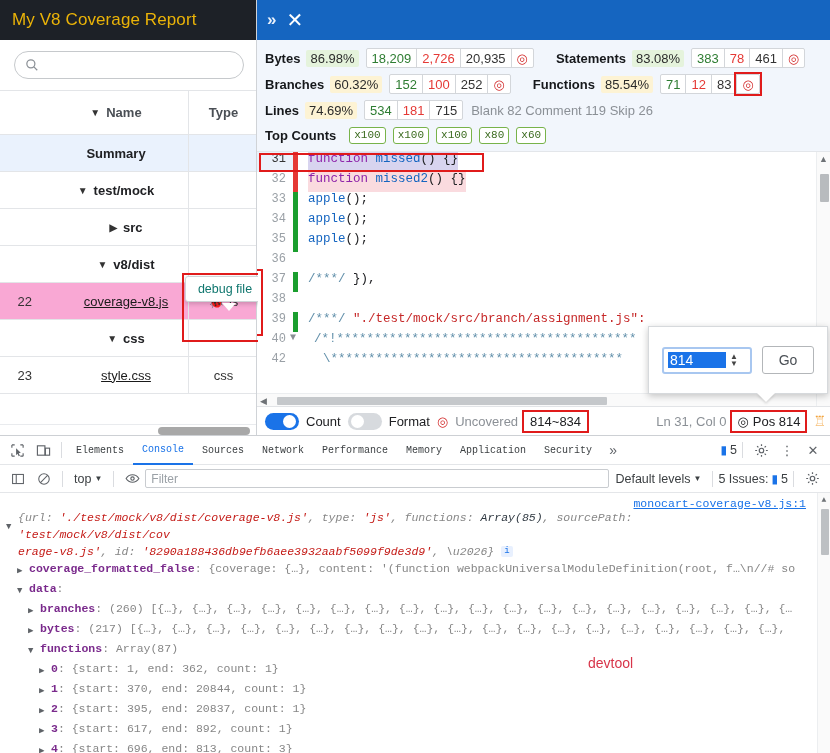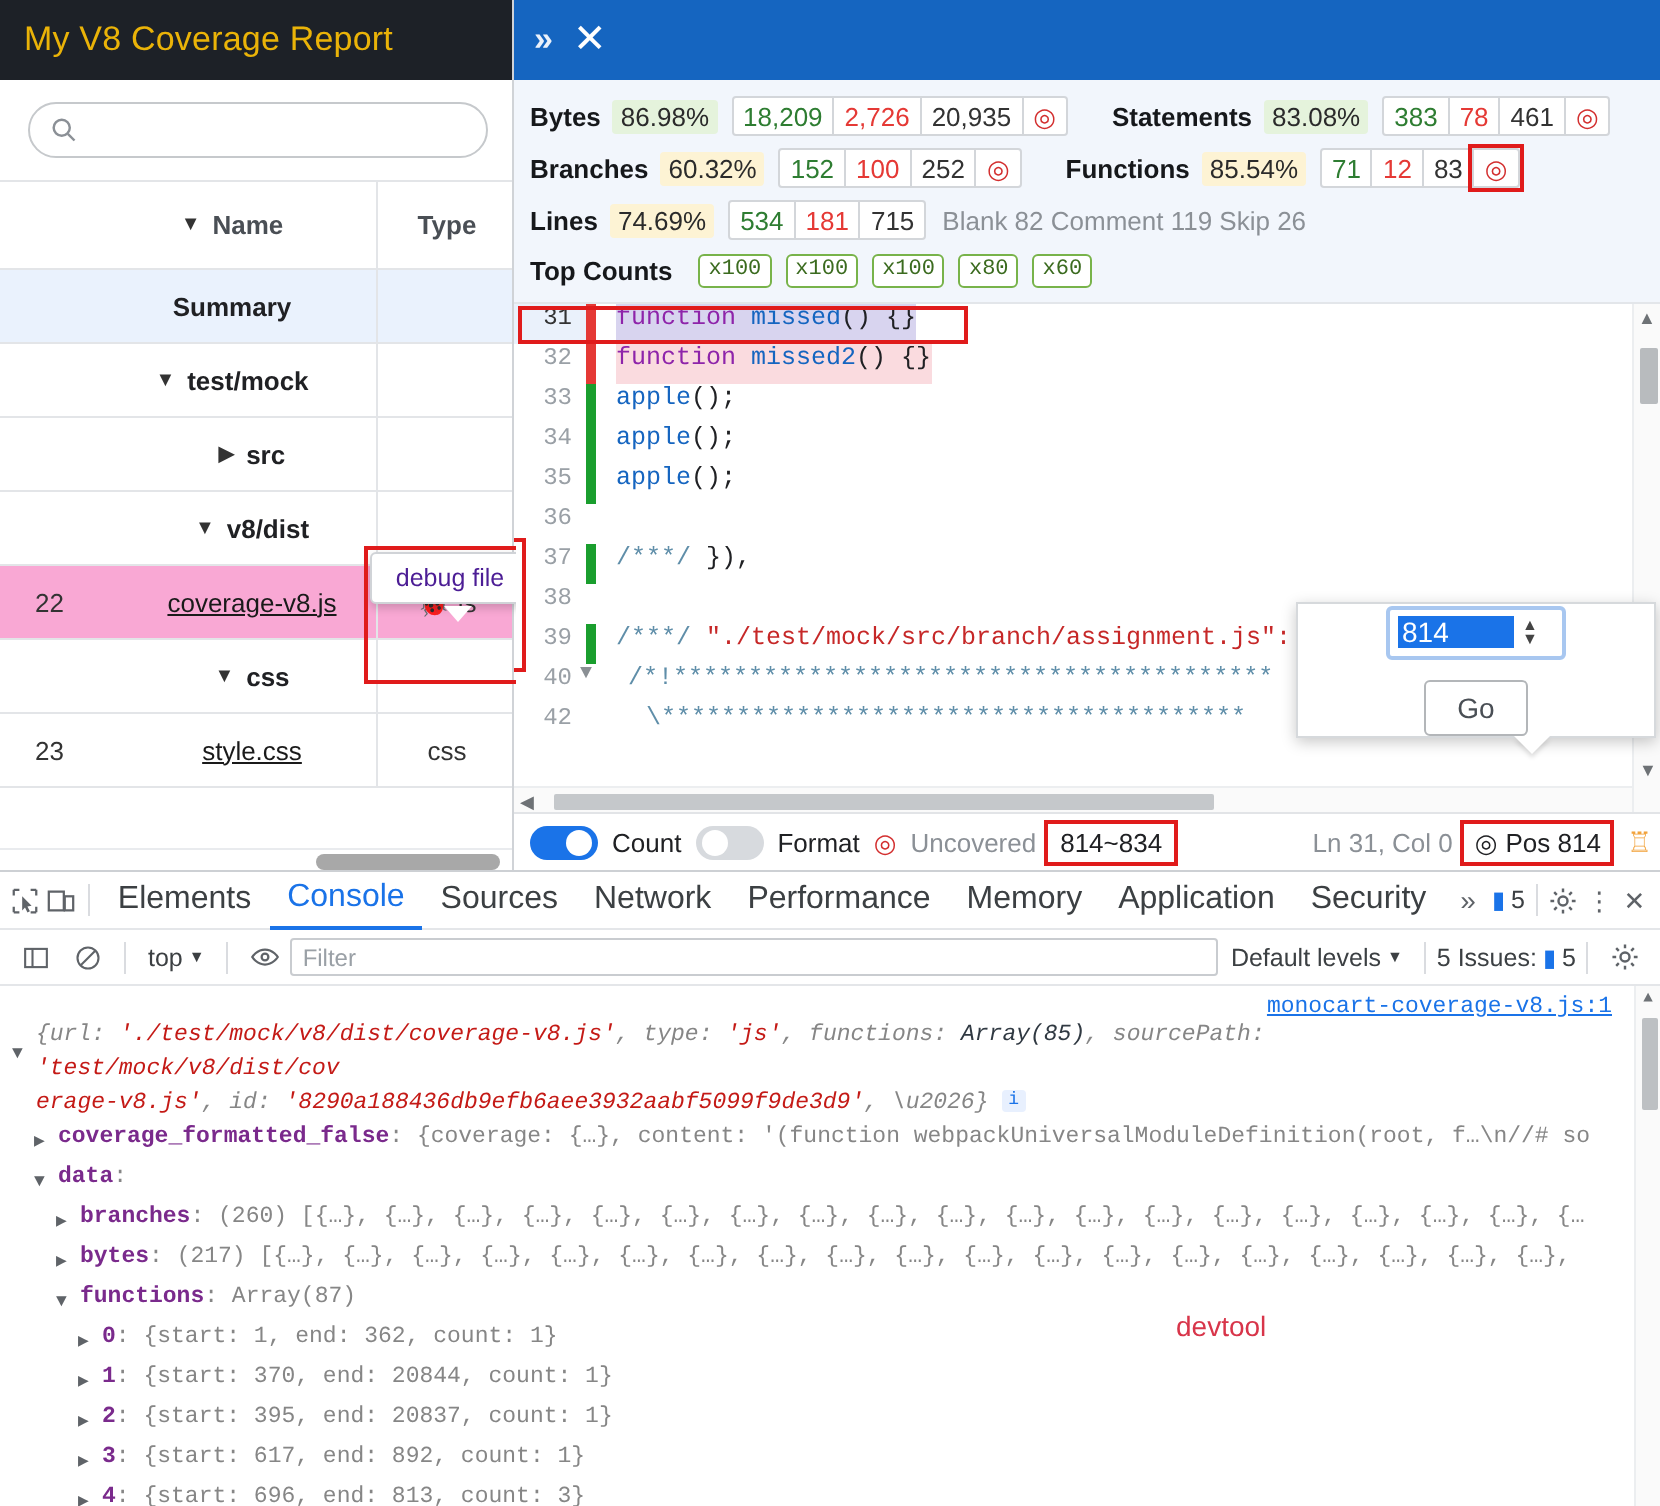--- a/index.html
+++ b/index.html
@@ -123,23 +123,23 @@
 
   #code-vscroll { position:absolute; right:0; top:0; width:14px; bottom:0; background:#fafafa; border-left:1px solid #eceef0;}
   .vs-arrow { height:14px; display:flex; align-items:center; justify-content:center; color:#6e7276; font-size:9px; }
   #code-vthumb { position:absolute; left:3px; top:22px; width:9px; height:28px; background:#b8bbbe; border-radius:1px;}
   #code-hscroll { position:absolute; left:0; right:14px; bottom:0; height:13px; background:#fafafa; border-top:1px solid #eceef0; }
   #code-hthumb { position:absolute; left:20px; top:3px; width:330px; height:8px; background:#c5c8cb; border-radius:1px;}
   .hs-arrow { position:absolute; left:3px; top:2px; color:#6e7276; font-size:9px; }
 
   
   #go-popup {
-    position:absolute; right: 2px; bottom: 37px; width: 180px; height: 68px;
+    position:absolute; right: 2px; bottom: 12px; width: 180px; height: 68px;
     background:#fff; border:1px solid #d6d9dc; box-shadow: 0 2px 7px rgba(0,0,0,.22);
-    display:flex; align-items:center; justify-content:center; gap:10px; z-index: 20; flex-direction: column;
+    display:flex; align-items:center; justify-content:center; gap:10px; z-index: 20;
   }
   #go-popup:after {
     content:""; position:absolute; bottom:-9px; right: 52px;
     border-left:9px solid transparent; border-right:9px solid transparent; border-top:9px solid #fff;
     filter: drop-shadow(0 2px 1px rgba(0,0,0,.12));
   }
   #pos-input-wrap {
     width: 90px; height: 27px; border:2px solid #a8c7f0; border-radius:3px;
     display:flex; align-items:center; background:#fff; padding-left:4px;
   }
@@ -172,22 +172,22 @@
   .ox-glyph { color:#d32f2f; }
 
   
   #devtools { position:absolute; left:0; top:435px; width:830px; height:318px; background:#fff;
               border-top:1px solid #cdd0d4; display:flex; flex-direction:column; }
   #dt-tabbar { height:29px; display:flex; align-items:center; border-bottom:1px solid #e4e6e9;
                padding: 0 4px; gap: 0; }
   .dt-icon-btn { width:26px; height:24px; display:flex; align-items:center; justify-content:center;
                  color:#5f6368; cursor:pointer; }
   .dt-sep { width:1px; height:16px; background:#dadce0; margin: 0 5px; }
-  .dt-tab { padding: 0 9px; height:29px; display:flex; align-items:center; font-size:16px;
-            color:#3c4043; cursor:pointer; }
+  .dt-tab { padding: 0 9px; height:29px; display:flex; align-items:center; font-size:10px;
+            color:#3c4043; cursor:pointer;font-family:Liberation Mono, monospace; }
   .dt-tab-active { color:#1a73e8; border-bottom:2px solid #1a73e8; }
   .dt-more { padding: 0 8px; color:#5f6368; font-size:14px; cursor:pointer; }
   .issues-badge { display:flex; align-items:center; gap:3px; color:#3c4043; font-size:12.5px; cursor:pointer;}
   .msg-glyph { color:#1a73e8; font-size:12px; }
 
   #dt-filterbar { height:28px; display:flex; align-items:center; border-bottom:1px solid #e4e6e9;
                   padding: 0 5px; gap: 0; }
   #dt-filter-input { flex:1; height:19px; border:1px solid #c9ccd0; border-radius:2px; background:#fff;
                      font-family:"Liberation Sans", sans-serif; font-size:12px; color:#202124;
                      padding: 0 5px; outline:none; }
@@ -317,21 +317,21 @@
                 <span class="filelink">style.css</span>
               </span>
             </div>
             <div class="c-type">css</div>
           </div>
         </div>
     </div>
 
     <div style="position:absolute; left:185px; top:276px; width:80px; z-index:12;">
       <div style="background:#fff; border:1px solid #d0d3d7; border-radius:3px; box-shadow:0 2px 5px rgba(0,0,0,.18);
-                  padding:5px 6px; font-size:12.5px; color:#4c1d95; text-align:center;">
+                  padding:5px 6px; font-size:12.5px; color:#0f766e; text-align:center;">
         <span>debug file</span>
       </div>
       <div style="position:absolute; left:37px; top:27px; width:0;height:0;
                   border-left:7px solid transparent; border-right:7px solid transparent; border-top:8px solid #fff;"></div>
     </div>
 
     <div style="position:absolute; left:182px; top:273px; width:85px; height:69px;
                 border:2px solid #e01b1b; z-index:13; pointer-events:none;"></div>
 
     <div id="grid-scroll">

